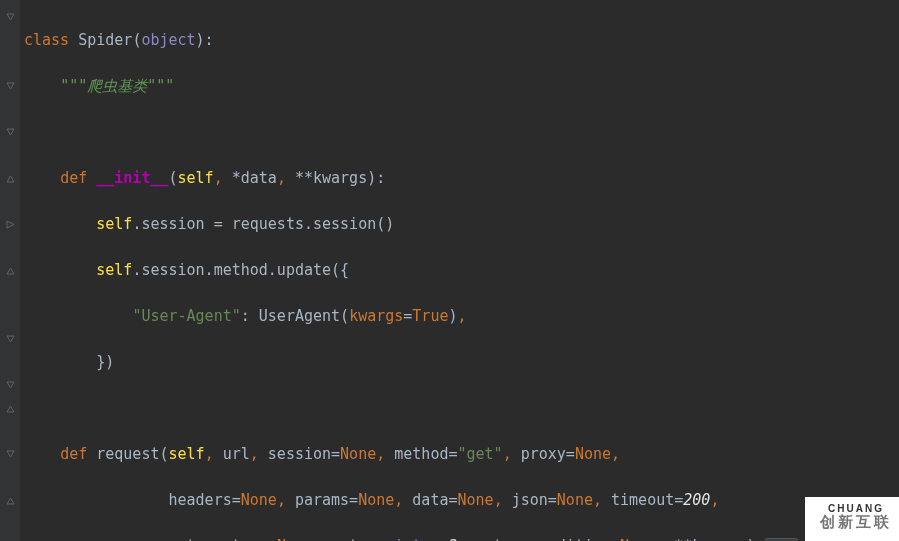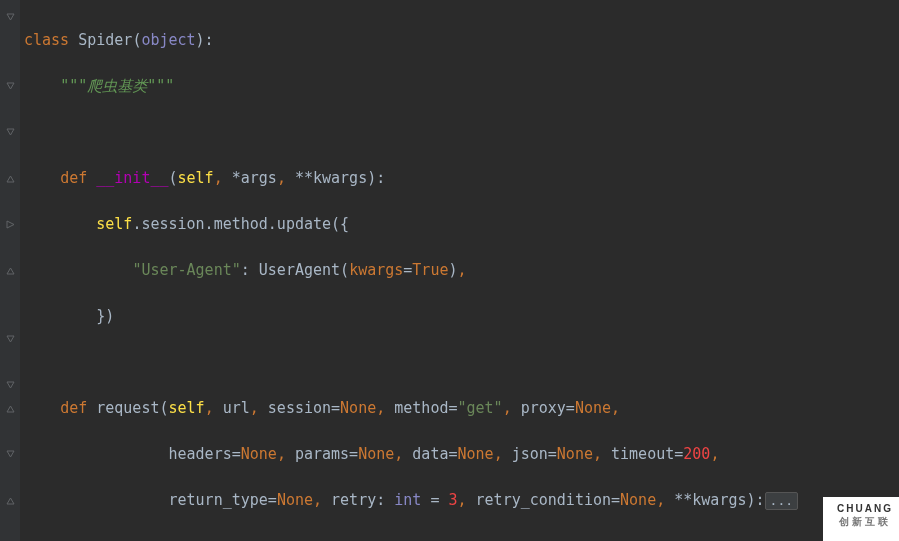--- a/index.html
+++ b/index.html
@@ -46,25 +46,25 @@
     line-height: 23px;
     position: relative;
   }
 
   .line { height:23px; }
 
   
   .kw { color:#CC7832; }           
   .cls { color:#A9B7C6; }
   .bf { color:#8888C6; }
-  .decfn { color:#B200B2; font-weight:normal; } 
+  .decfn { color:#B200B2; font-weight:bold; } 
   .selfc { color:#fde047; }
   .str { color:#6A8759; }          
   .docstr { color:#629755; font-style:italic; }
-  .num { color:#ef4444; }
+  .num { color:#e5e5e5;font-style:italic; }
   .comma { color:#CC7832; }
   .foldbox {
     background:#3C3F41;
     color:#A9B7C6;
     border:1px solid #555;
     padding:0 4px;
     font-size:13px;
     border-radius:2px;
     display:inline-block;
     line-height:16px;
@@ -72,36 +72,36 @@
   }
 
   .watermark {
     position:absolute;
     right:0;
     bottom:0;
     background:#fff;
     color:#555;
     font-family: "Microsoft YaHei", Arial, sans-serif;
     height:44px;
-    width:76px;
+    width:94px;
     box-sizing:border-box;
     display:flex;
     align-items:center;
     justify-content:flex-start;
     padding-left:8px;
     font-weight:bold;
     font-size:11px;
     letter-spacing:1px;
     flex-direction:column;
     gap:1px;
     line-height:12px;
     padding-top:6px;
   }
   .watermark span:first-child{ font-family: Arial; font-size:10px; letter-spacing:2px; color:#333;}
-  .watermark span:last-child{ font-size:10px; color:#777; letter-spacing:3px;}
+  .watermark span:last-child{ font-size:15px; color:#777; letter-spacing:3px;}
 </style>
 </head>
 <body>
 
 <div class="editor">
   <div class="gutter">
     <div class="gutter-icon">
         <svg width="9" height="9">
           <path d="M1 1 L8 1 L4.5 7 Z" fill="none" stroke="#606366" stroke-width="1"></path>
         </svg>
@@ -166,21 +166,22 @@
         <svg width="9" height="9">
           <path d="M1 8 L8 8 L4.5 2 Z" fill="none" stroke="#606366" stroke-width="1"></path>
         </svg>
       </div>
   </div>
 
   <div class="code">
 <div class="line"><span class="kw">class</span> <span class="cls">Spider</span><span>(</span><span class="bf">object</span><span>):</span></div>
 <div class="line">    <span class="docstr">"""爬虫基类"""</span></div>
 <div class="line"></div>
-<div class="line">    <span class="kw">def</span> <span class="decfn">__init__</span><span>(</span><span class="selfc">self</span><span class="comma">,</span><span> *args</span><span class="comma">,</span><span> **kwargs):</span></div>
+<div class="line">    <span class="kw">def</span> <span class="decfn">__init__</span><span>(</span><span class="selfc">self</span><span class="comma">,</span><span> *data</span><span class="comma">,</span><span> **kwargs):</span></div>
+<div class="line">        <span class="selfc">self</span><span>.session = requests.session()</span></div>
 <div class="line">        <span class="selfc">self</span><span>.session.method.update({</span></div>
 <div class="line">            <span class="str">"User-Agent"</span><span>: </span><span>UserAgent(</span><span class="kw">kwargs</span><span>=</span><span class="kw">True</span><span>)</span><span class="comma">,</span></div>
 <div class="line">        <span>})</span></div>
 <div class="line"></div>
 <div class="line">    <span class="kw">def</span> <span>request</span><span>(</span><span class="selfc">self</span><span class="comma">,</span><span> url</span><span class="comma">,</span><span> session=</span><span class="kw">None</span><span class="comma">,</span><span> method=</span><span class="str">"get"</span><span class="comma">,</span><span> proxy=</span><span class="kw">None</span><span class="comma">,</span></div>
 <div class="line">                <span>headers=</span><span class="kw">None</span><span class="comma">,</span><span> params=</span><span class="kw">None</span><span class="comma">,</span><span> data=</span><span class="kw">None</span><span class="comma">,</span><span> json=</span><span class="kw">None</span><span class="comma">,</span><span> timeout=</span><span class="num">200</span><span class="comma">,</span></div>
 <div class="line">                <span>return_type=</span><span class="kw">None</span><span class="comma">,</span><span> retry: </span><span class="bf">int</span><span> = </span><span class="num">3</span><span class="comma">,</span><span> retry_condition=</span><span class="kw">None</span><span class="comma">,</span><span> **kwargs):</span><span class="foldbox">...</span></div>
 
 
 

